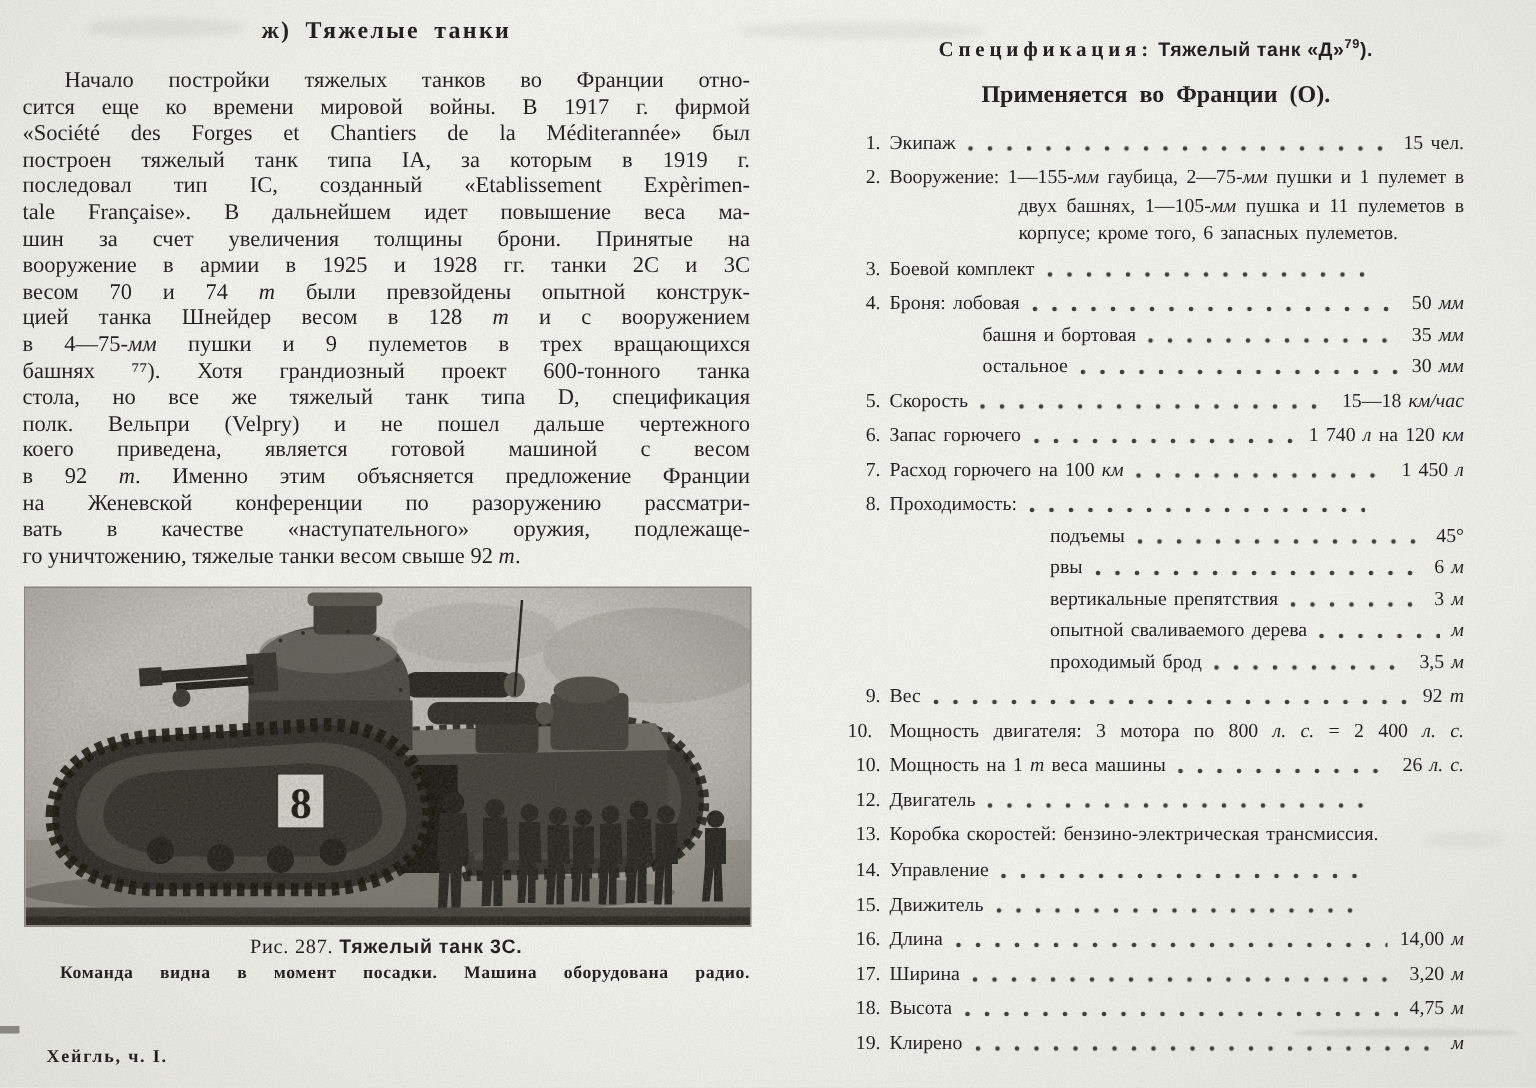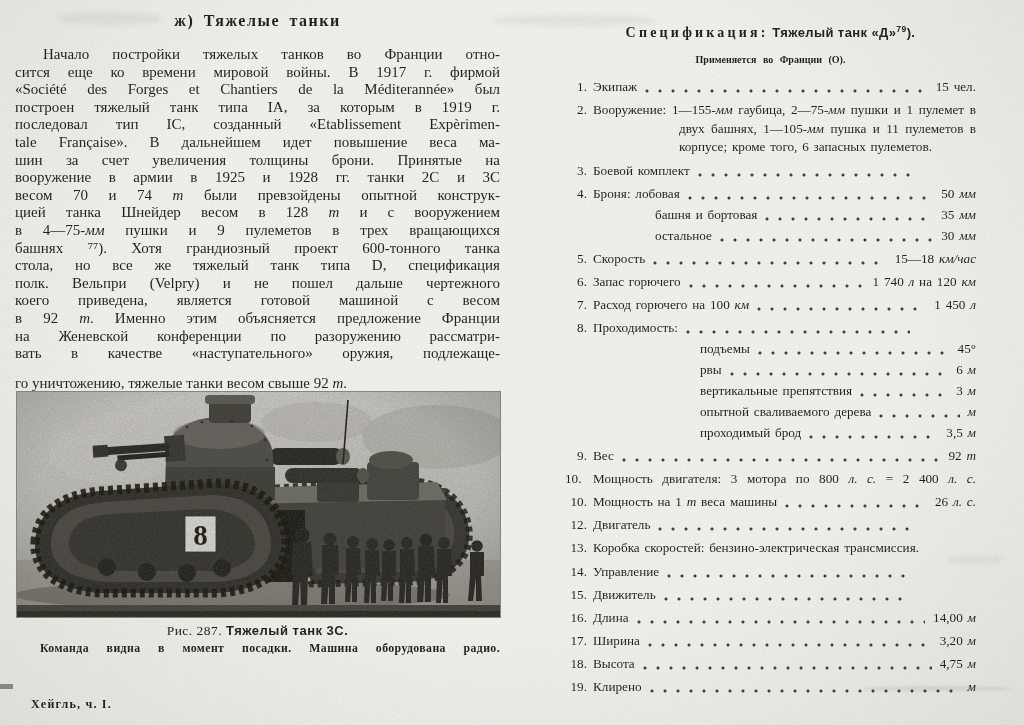--- a/index.html
+++ b/index.html
@@ -18,21 +18,21 @@
   .page-right { left:512px; width:512px; padding:22px 48px 0 53px; }
 
   
   .section-heading {
     font-size:16px; font-weight:bold; text-align:center;
     margin:4px 0 16px 0; letter-spacing:1.5px; word-spacing:4px;
   }
   .para { font-size:15px; line-height:17.6px; width:485px; }
   .para .ln { text-align:justify; text-align-last:justify; white-space:nowrap; }
   .para .ln:first-child { text-indent:28px; }
-  .para .ln:last-child  { text-align-last:left; white-space:normal;margin-top:12px; }
+  .para .ln:last-child  { text-align-last:left; white-space:normal; }
   .para i { font-style:italic; }
 
   .photo {
     position:absolute; left:17px; top:392px; width:483px; height:225px;
     background:#b9b8b2; outline:1px solid #84837d; overflow:hidden;
   }
   .photo svg { display:block; }
 
   .cap1 { position:absolute; top:623px; left:15px; width:485px; text-align:center;
           font-size:13.5px; letter-spacing:0.5px; }
@@ -43,21 +43,21 @@
           text-align:justify; text-align-last:justify; white-space:nowrap; }
   .cap3 { position:absolute; top:697px; left:31px;
           font-size:12px; font-weight:bold; letter-spacing:1.2px; }
 
   
   .spec-title { text-align:center; font-size:14px; margin-top:2px; white-space:nowrap; }
   .spec-title .spaced { font-weight:600; letter-spacing:3.2px; }
   .spec-title .btitle { font-family:"Liberation Sans","DejaVu Sans",sans-serif;
                         font-weight:bold; font-size:13px; letter-spacing:0.4px; }
   .spec-title sup { font-size:8.5px; }
-  .spec-subtitle { text-align:center; font-size:10px; font-weight:600;
+  .spec-subtitle { text-align:center; font-size:16px; font-weight:600;
                    margin-top:13px; word-spacing:4px; }
 
   .spec-list { margin-top:13px; font-size:13.2px; }
   .spec-list i { font-style:italic; }
   .spec-row { line-height:18px; margin-top:5px; word-spacing:1.5px; }
   .r-flex { display:flex; align-items:baseline; }
   .r-flex .num { flex:0 0 22px; text-align:right; padding-right:6px; }
   .r-flex .lbl { white-space:nowrap; }
   .r-flex .leader { flex:1 1 12px; position:relative; align-self:stretch; }
   .r-flex .leader::after {

